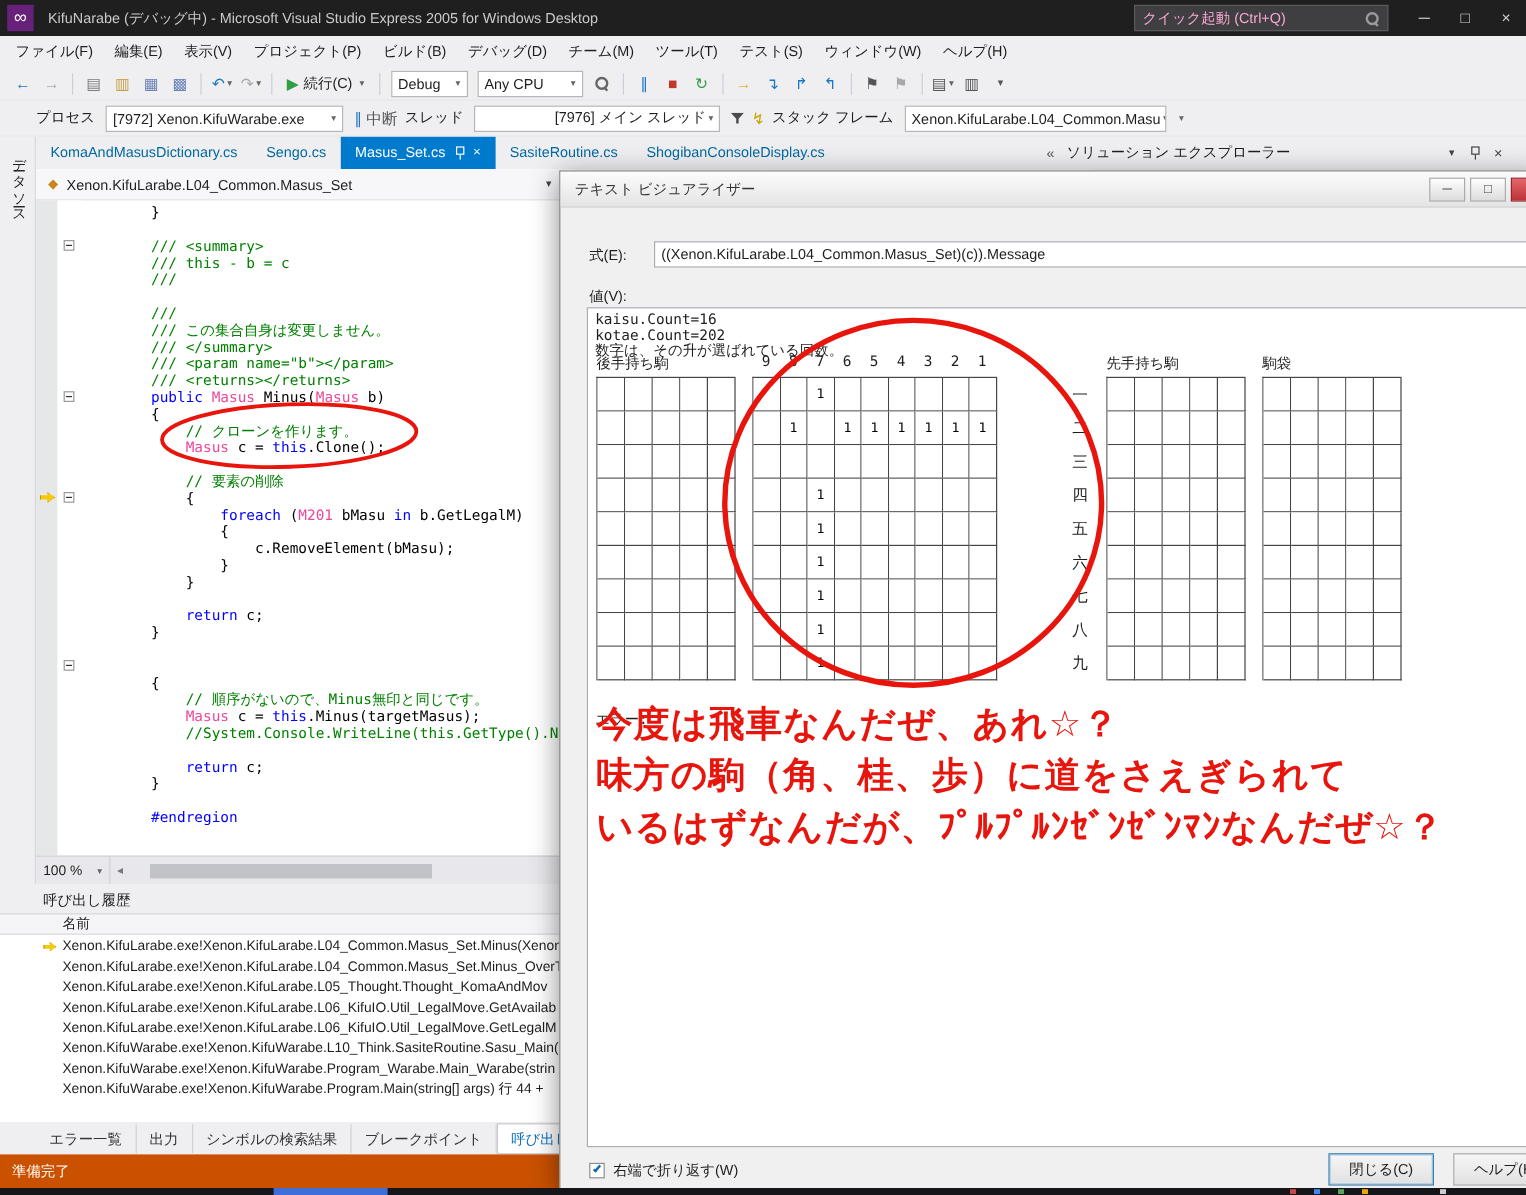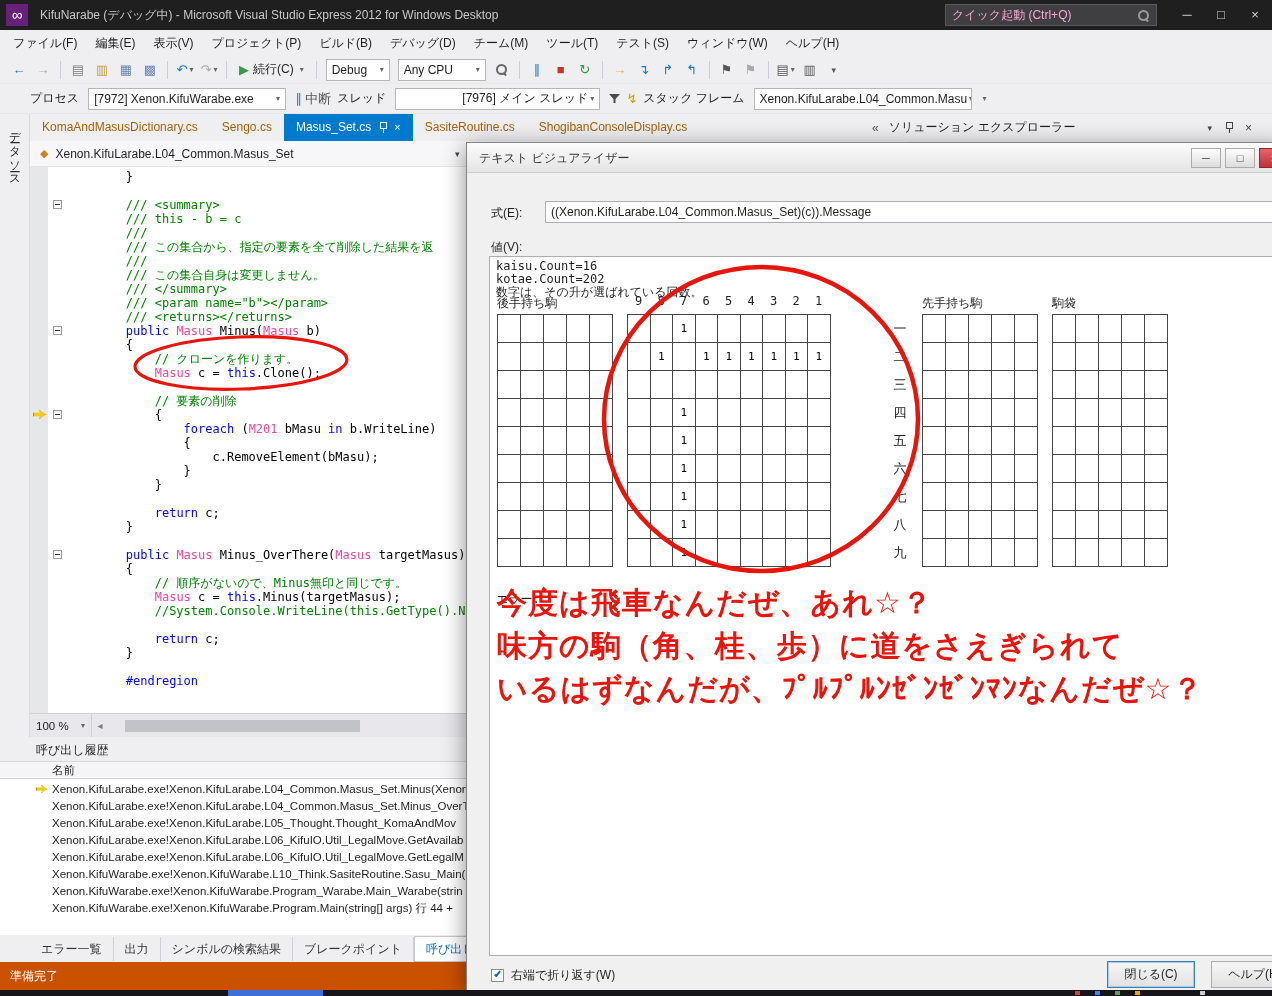--- a/index.html
+++ b/index.html
@@ -36,21 +36,21 @@
 .tb-combo{height:22px;background:#fff;border:1px solid #B6B6B6;display:flex;align-items:center;justify-content:space-between;padding:0 5px;margin:0 3px;white-space:nowrap;overflow:hidden;}
 
 .toolbar2{position:absolute;left:0;top:84px;width:1272px;height:30px;display:flex;align-items:center;padding-left:30px;gap:6px;border-bottom:1px solid #E6E6EB;}
 .lab{white-space:nowrap;}
 .w195{width:198px;} .w205{width:205px;justify-content:flex-end;} .w235{width:218px;}
 .funnel{display:inline-block;}
 
 
 .tabrow{position:absolute;left:0;top:114px;width:1272px;height:27px;background:#EFEFF2;}
 #doctabs{position:absolute;left:30px;top:0;height:27px;display:flex;}
-.dtab{padding:0 12px;line-height:27px;white-space:nowrap;display:flex;align-items:center;gap:7px;color:#a16207;}
+.dtab{padding:0 12px;line-height:27px;white-space:nowrap;display:flex;align-items:center;gap:7px;color:#0369a1;}
 .dtab.active{background:#007ACC;color:#fff;}
 .dtab .tclose{font-size:11px;line-height:1;}
 .pin{position:relative;display:inline-block;width:9px;height:11px;}
 .pin::before{content:"";position:absolute;left:2px;top:0;width:5px;height:5px;border:1px solid currentColor;}
 .pin::after{content:"";position:absolute;left:5px;top:7px;width:1px;height:4px;background:currentColor;}
 .sx-head{position:absolute;left:872px;top:0;width:400px;height:27px;display:flex;align-items:center;gap:10px;}
 .sx-title{white-space:nowrap;}
 .sx-icons{position:absolute;right:20px;display:flex;gap:12px;align-items:center;color:#444;}
 
 
@@ -119,21 +119,21 @@
 .tk-seg{position:absolute;top:0;height:6px;}
 .tk-dot{position:absolute;top:1px;width:5px;height:4px;}
 </style>
 </head>
 <body>
 
 <div class="app">
 
   <div class="titlebar">
     <div class="vs-logo">∞</div>
-    <div class="title-text">KifuNarabe (デバッグ中) - Microsoft Visual Studio Express 2012 for Windows Desktop</div>
+    <div class="title-text">KifuNarabe (デバッグ中) - Microsoft Visual Studio Express 2005 for Windows Desktop</div>
     <div class="quick-launch">
       <span class="ql-text">クイック起動 (Ctrl+Q)</span>
       <span class="css-mag"></span>
     </div>
     <div class="win-btns" id="winbtns">
         <div class="win-btn">─</div>
         <div class="win-btn">□</div>
         <div class="win-btn">×</div>
       </div>
   </div>
@@ -315,43 +315,41 @@
         <div class="foldbox" style="top: 159px;"></div>
         <div class="foldbox" style="top: 243px;"></div>
         <div class="foldbox" style="top: 383px;"></div>
       </div>
     <div class="codewrap" id="codelines">
         <div class="cl" style="top: 3px;"><span class="c-pl">        }</span></div>
         <div class="cl" style="top: 17px;"></div>
         <div class="cl" style="top: 31px;"><span class="c-cm">        /// &lt;summary&gt;</span></div>
         <div class="cl" style="top: 45px;"><span class="c-cm">        /// this - b = c</span></div>
         <div class="cl" style="top: 59px;"><span class="c-cm">        ///</span></div>
-        <div class="cl" style="top: 73px;"><span class="c-cm">        /// この集合から、指定の要素を全て削除した結果を返</span></div>
         <div class="cl" style="top: 87px;"><span class="c-cm">        ///</span></div>
         <div class="cl" style="top: 101px;"><span class="c-cm">        /// この集合自身は変更しません。</span></div>
         <div class="cl" style="top: 115px;"><span class="c-cm">        /// &lt;/summary&gt;</span></div>
         <div class="cl" style="top: 129px;"><span class="c-cm">        /// &lt;param name="b"&gt;&lt;/param&gt;</span></div>
         <div class="cl" style="top: 143px;"><span class="c-cm">        /// &lt;returns&gt;&lt;/returns&gt;</span></div>
         <div class="cl" style="top: 157px;"><span class="c-pl">        </span><span class="c-kw">public</span><span class="c-pl"> </span><span class="c-ty">Masus</span><span class="c-pl"> Minus(</span><span class="c-ty">Masus</span><span class="c-pl"> b)</span></div>
         <div class="cl" style="top: 171px;"><span class="c-pl">        {</span></div>
         <div class="cl" style="top: 185px;"><span class="c-cm">            // クローンを作ります。</span></div>
         <div class="cl" style="top: 199px;"><span class="c-pl">            </span><span class="c-ty">Masus</span><span class="c-pl"> c = </span><span class="c-kw">this</span><span class="c-pl">.Clone();</span></div>
         <div class="cl" style="top: 213px;"></div>
         <div class="cl" style="top: 227px;"><span class="c-cm">            // 要素の削除</span></div>
         <div class="cl" style="top: 241px;"><span class="c-pl">            {</span></div>
-        <div class="cl" style="top: 255px;"><span class="c-pl">                </span><span class="c-kw">foreach</span><span class="c-pl"> (</span><span class="c-ty">M201</span><span class="c-pl"> bMasu </span><span class="c-kw">in</span><span class="c-pl"> b.WriteLine)</span></div>
+        <div class="cl" style="top: 255px;"><span class="c-pl">                </span><span class="c-kw">foreach</span><span class="c-pl"> (</span><span class="c-ty">M201</span><span class="c-pl"> bMasu </span><span class="c-kw">in</span><span class="c-pl"> b.GetLegalM)</span></div>
         <div class="cl" style="top: 269px;"><span class="c-pl">                {</span></div>
         <div class="cl" style="top: 283px;"><span class="c-pl">                    c.RemoveElement(bMasu);</span></div>
         <div class="cl" style="top: 297px;"><span class="c-pl">                }</span></div>
         <div class="cl" style="top: 311px;"><span class="c-pl">            }</span></div>
         <div class="cl" style="top: 325px;"></div>
         <div class="cl" style="top: 339px;"><span class="c-pl">            </span><span class="c-kw">return</span><span class="c-pl"> c;</span></div>
         <div class="cl" style="top: 353px;"><span class="c-pl">        }</span></div>
         <div class="cl" style="top: 367px;"></div>
-        <div class="cl" style="top: 381px;"><span class="c-pl">        </span><span class="c-kw">public</span><span class="c-pl"> </span><span class="c-ty">Masus</span><span class="c-pl"> Minus_OverThere(</span><span class="c-ty">Masus</span><span class="c-pl"> targetMasus)</span></div>
         <div class="cl" style="top: 395px;"><span class="c-pl">        {</span></div>
         <div class="cl" style="top: 409px;"><span class="c-cm">            // 順序がないので、Minus無印と同じです。</span></div>
         <div class="cl" style="top: 423px;"><span class="c-pl">            </span><span class="c-ty">Masus</span><span class="c-pl"> c = </span><span class="c-kw">this</span><span class="c-pl">.Minus(targetMasus);</span></div>
         <div class="cl" style="top: 437px;"><span class="c-cm">            //System.Console.WriteLine(this.GetType().Nam</span></div>
         <div class="cl" style="top: 451px;"></div>
         <div class="cl" style="top: 465px;"><span class="c-pl">            </span><span class="c-kw">return</span><span class="c-pl"> c;</span></div>
         <div class="cl" style="top: 479px;"><span class="c-pl">        }</span></div>
         <div class="cl" style="top: 493px;"></div>
         <div class="cl" style="top: 507px;"><span class="c-kw">        #endregion</span></div>
       </div>

